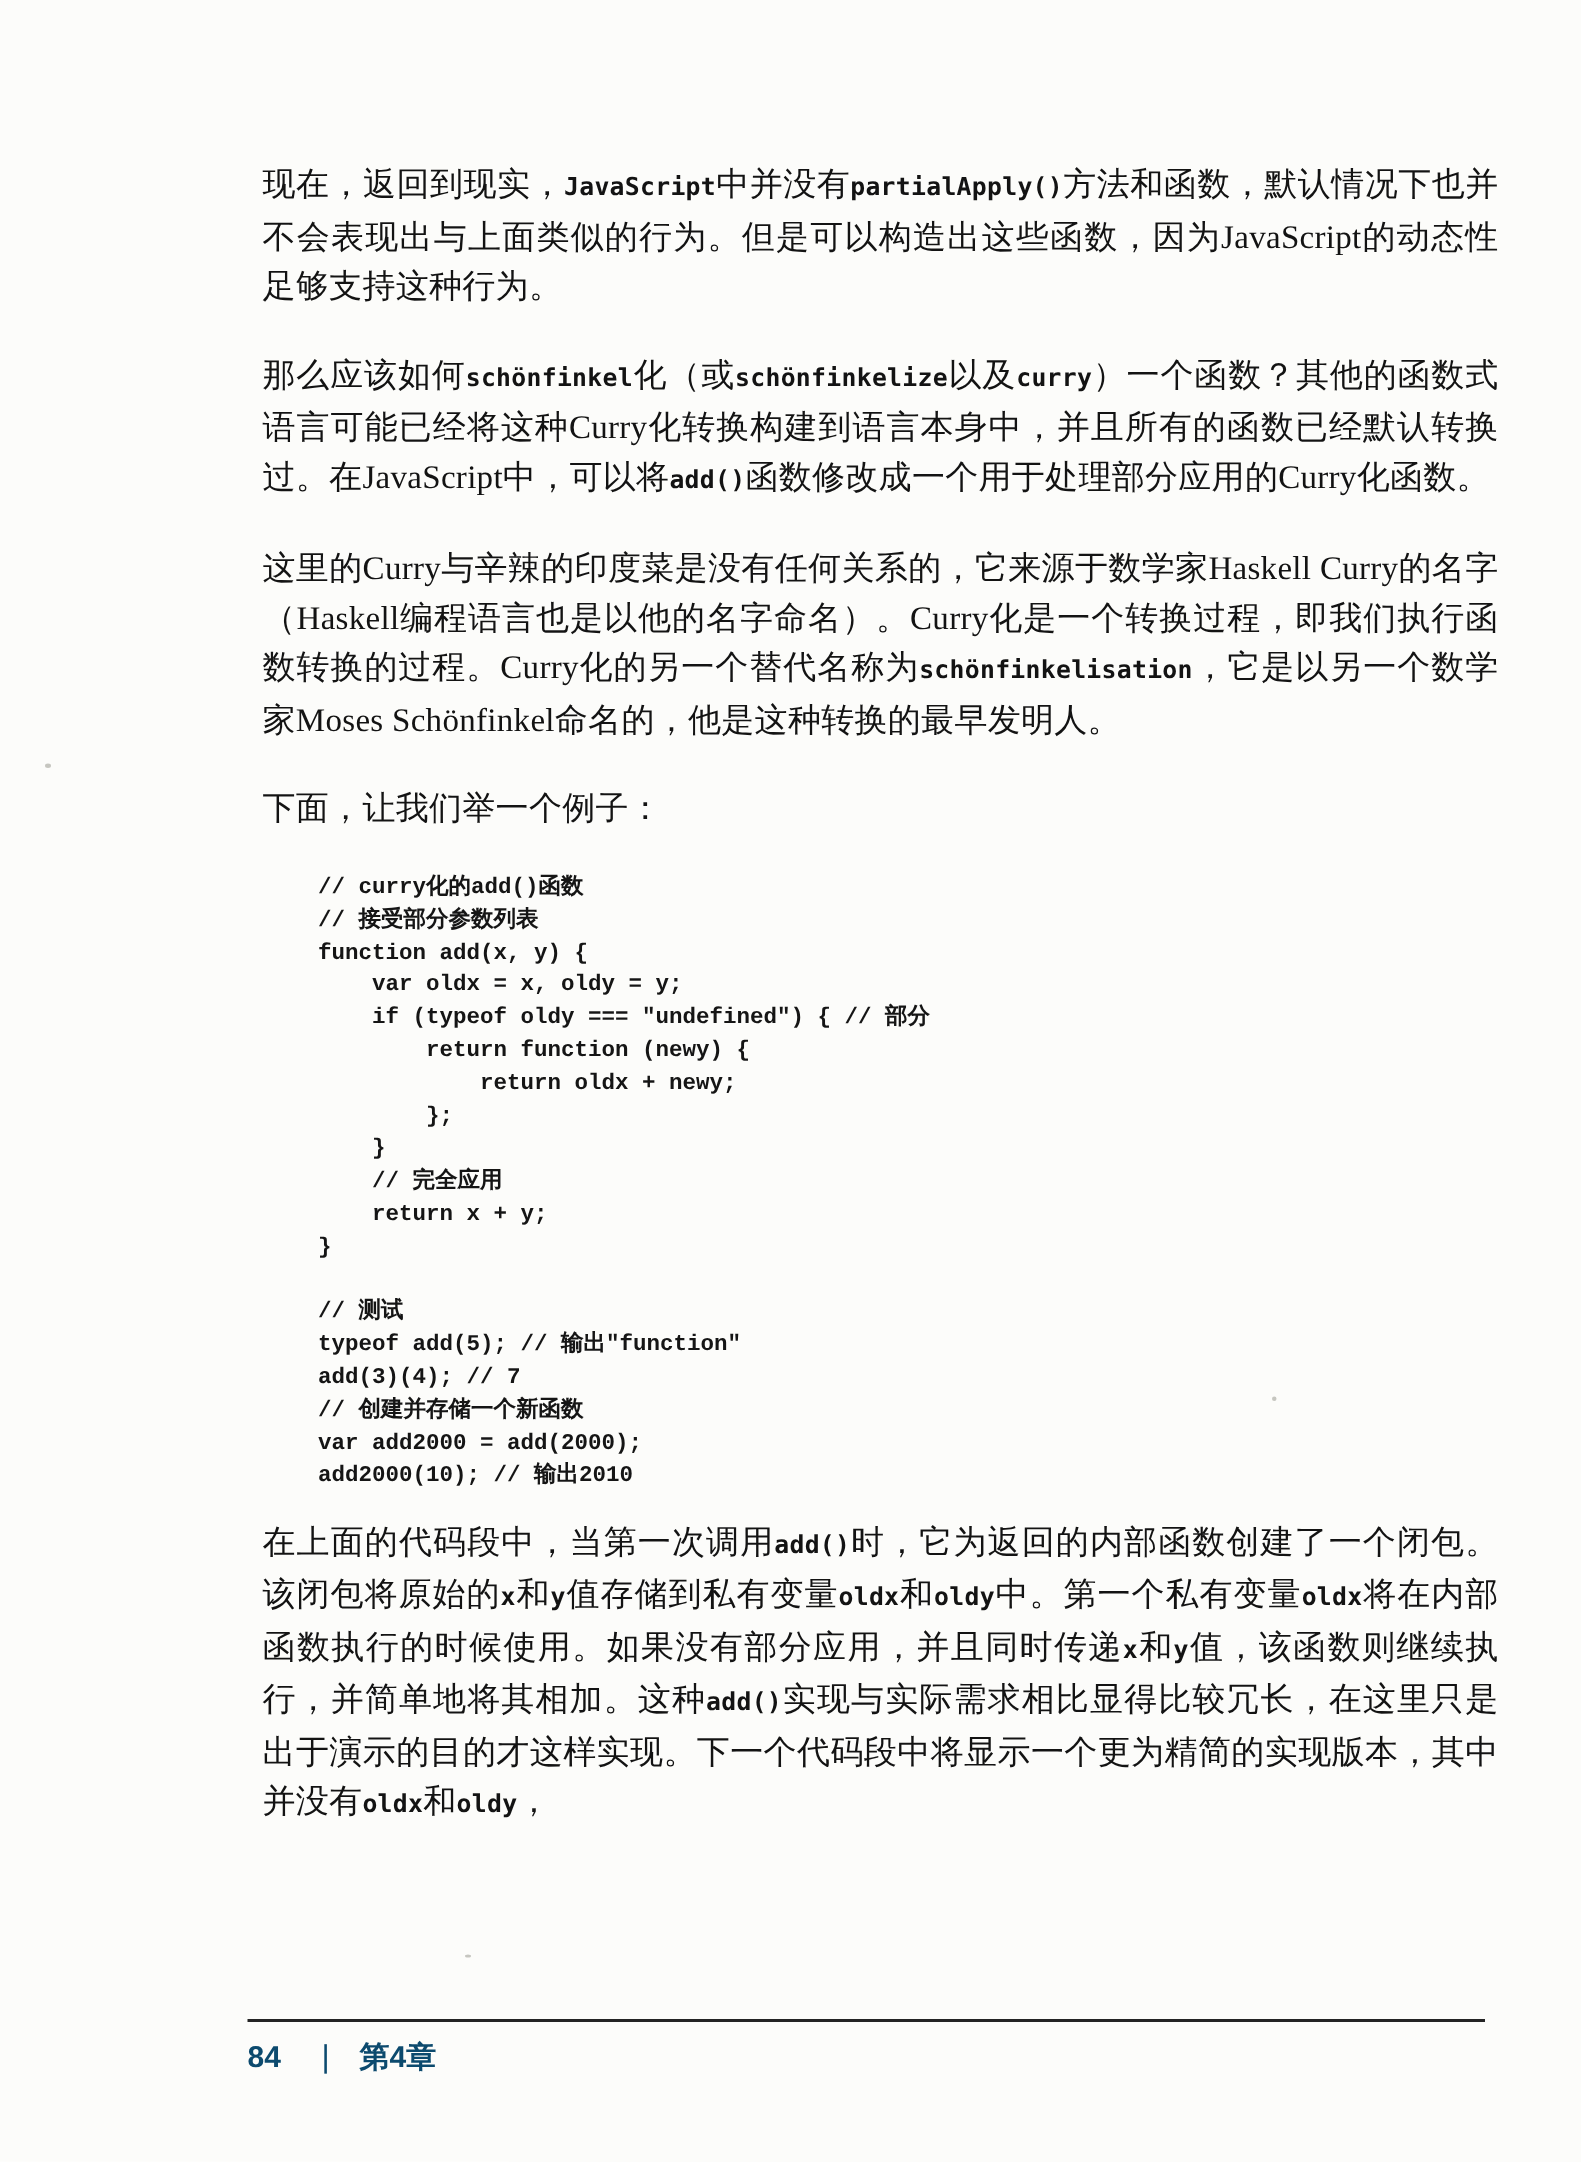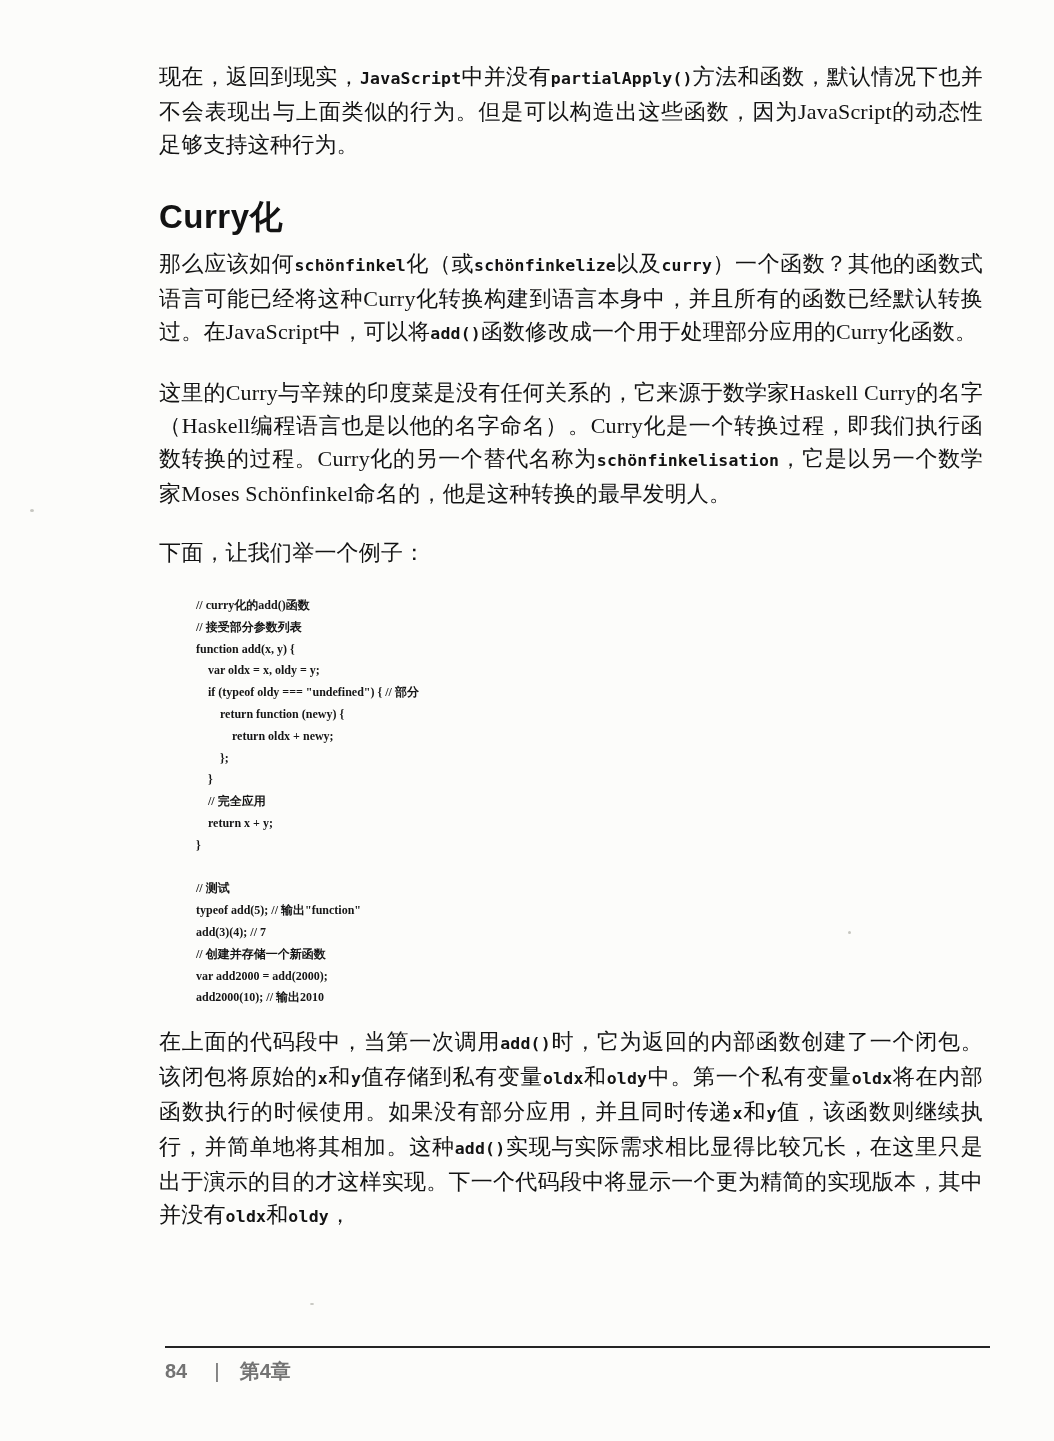--- a/index.html
+++ b/index.html
@@ -11,46 +11,46 @@
     width: 1054px;
     height: 1441px;
     background: #fcfcfa;
     overflow: hidden;
     color: #131313;
     font-family: "Liberation Serif", "DejaVu Serif", serif;
   }
 
   .content {
     position: absolute;
-    left: 159px;
+    left: 175px;
     top: 0;
     width: 824px;
-    padding-top: 60px;
+    padding-top: 106px;
   }
 
   .para {
     font-size: 22px;
     line-height: 33px;
     margin: 0 0 26px 0;
     text-align: justify;
     letter-spacing: 0.2px;
   }
 
   .heading {
     font-family: "Liberation Sans", "DejaVu Sans", sans-serif;
     font-size: 33px;
     line-height: 40px;
     font-weight: 700;
     letter-spacing: 0.5px;
     margin: 36px 0 10px 0;
   }
 
   .code {
-    font-family: Liberation Serif, serif;
-    font-size: 12px;
+    font-family: Liberation Mono, monospace;
+    font-size: 15px;
     line-height: 21.8px;
     font-weight: 700;
     margin: 26px 0 16px 0;
     padding-left: 37px;
     color: #151515;
     white-space: pre;
   }
 
   .mono {
     font-family: "DejaVu Sans Mono", "Liberation Mono", monospace;
@@ -61,21 +61,21 @@
   .footer {
     position: absolute;
     left: 165px;
     top: 1346px;
     width: 825px;
     border-top: 2px solid #242424;
     padding-top: 10px;
     font-family: "Liberation Sans", "DejaVu Sans", sans-serif;
     font-size: 20px;
     font-weight: 700;
-    color: #737373;
+    color: #0c4a6e;
   }
 
   .footer .sep {
     font-weight: 400;
     font-size: 21px;
     margin: 0 20px 0 27px;
   }
 
   .speck {
     position: absolute;
@@ -83,21 +83,20 @@
     border-radius: 50%;
   }
 </style>
 </head>
 <body>
 
 <div class="page">
 
   <main class="content">
       <p class="para"><span>现在，返回到现实，</span><span class="mono">JavaScript</span><span>中并没有</span><span class="mono">partialApply()</span><span>方法和函数，默认情况下也并不会表现出与上面类似的行为。但是可以构造出这些函数，因为JavaScript的动态性足够支持这种行为。</span></p>
-      <h1 class="heading">Curry化</h1>
       <p class="para"><span>那么应该如何</span><span class="mono">schönfinkel</span><span>化（或</span><span class="mono">schönfinkelize</span><span>以及</span><span class="mono">curry</span><span>）一个函数？其他的函数式语言可能已经将这种Curry化转换构建到语言本身中，并且所有的函数已经默认转换过。在JavaScript中，可以将</span><span class="mono">add()</span><span>函数修改成一个用于处理部分应用的Curry化函数。</span></p>
       <p class="para"><span>这里的Curry与辛辣的印度菜是没有任何关系的，它来源于数学家Haskell Curry的名字（Haskell编程语言也是以他的名字命名）。Curry化是一个转换过程，即我们执行函数转换的过程。Curry化的另一个替代名称为</span><span class="mono">schönfinkelisation</span><span>，它是以另一个数学家Moses Schönfinkel命名的，他是这种转换的最早发明人。</span></p>
       <p class="para"><span>下面，让我们举一个例子：</span></p>
       <pre class="code">// curry化的add()函数
 // 接受部分参数列表
 function add(x, y) {
     var oldx = x, oldy = y;
     if (typeof oldy === "undefined") { // 部分
         return function (newy) {
             return oldx + newy;

